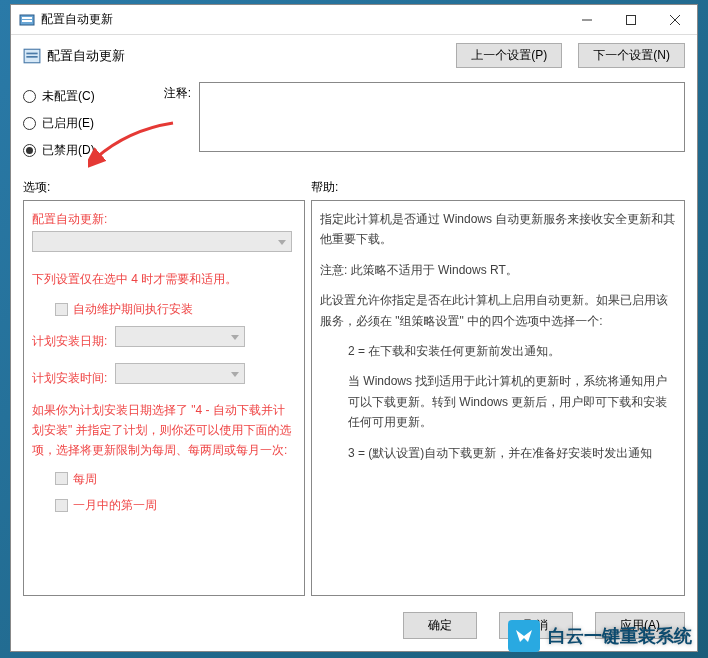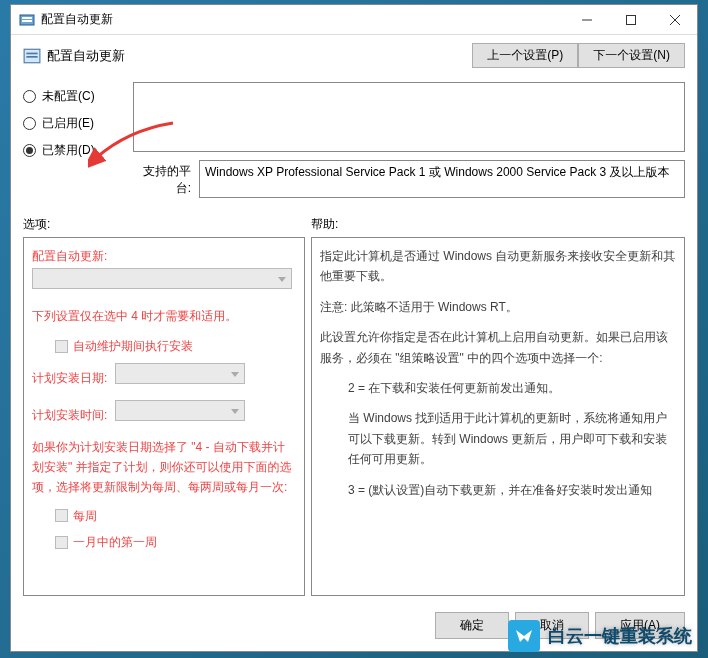--- a/index.html
+++ b/index.html
@@ -44,21 +44,21 @@
   align-items: center;
 }
 .header-icon { width: 18px; height: 18px; margin-right: 6px; }
 .header-title { flex: 1; font-size: 13px; }
 .btn {
   background: #e1e1e1;
   border: 1px solid #adadad;
   padding: 3px 14px;
   font-size: 12px;
   font-family: inherit;
-  margin-left: 0;
+  margin-left: 16px;
   cursor: pointer;
 }
 .config-area {
   display: flex;
   padding: 4px 12px 8px 12px;
 }
 .radio-col { width: 110px; padding-top: 6px; }
 .radio-row {
   display: flex; align-items: center;
   margin-bottom: 10px;
@@ -228,27 +228,22 @@
         <span class="radio"></span>
         <span>已启用(E)</span>
       </div>
       <div class="radio-row">
         <span class="radio checked"></span>
         <span>已禁用(D)</span>
       </div>
     </div>
     <div class="fields-col">
       <div class="field-row">
+        <div class="field-label">注释:</div>
         <textarea class="textarea" style=""></textarea>
-      </div>
-      <div class="field-row">
-        <div class="field-label">支持的平台:</div>
-        <div class="platform-box">
-          <span>Windows XP Professional Service Pack 1 或 Windows 2000 Service Pack 3 及以上版本</span>
-        </div>
       </div>
     </div>
   </div>
 
   <div class="section-labels">
     <div>选项:</div>
     <div>帮助:</div>
   </div>
 
   <div class="panels">

